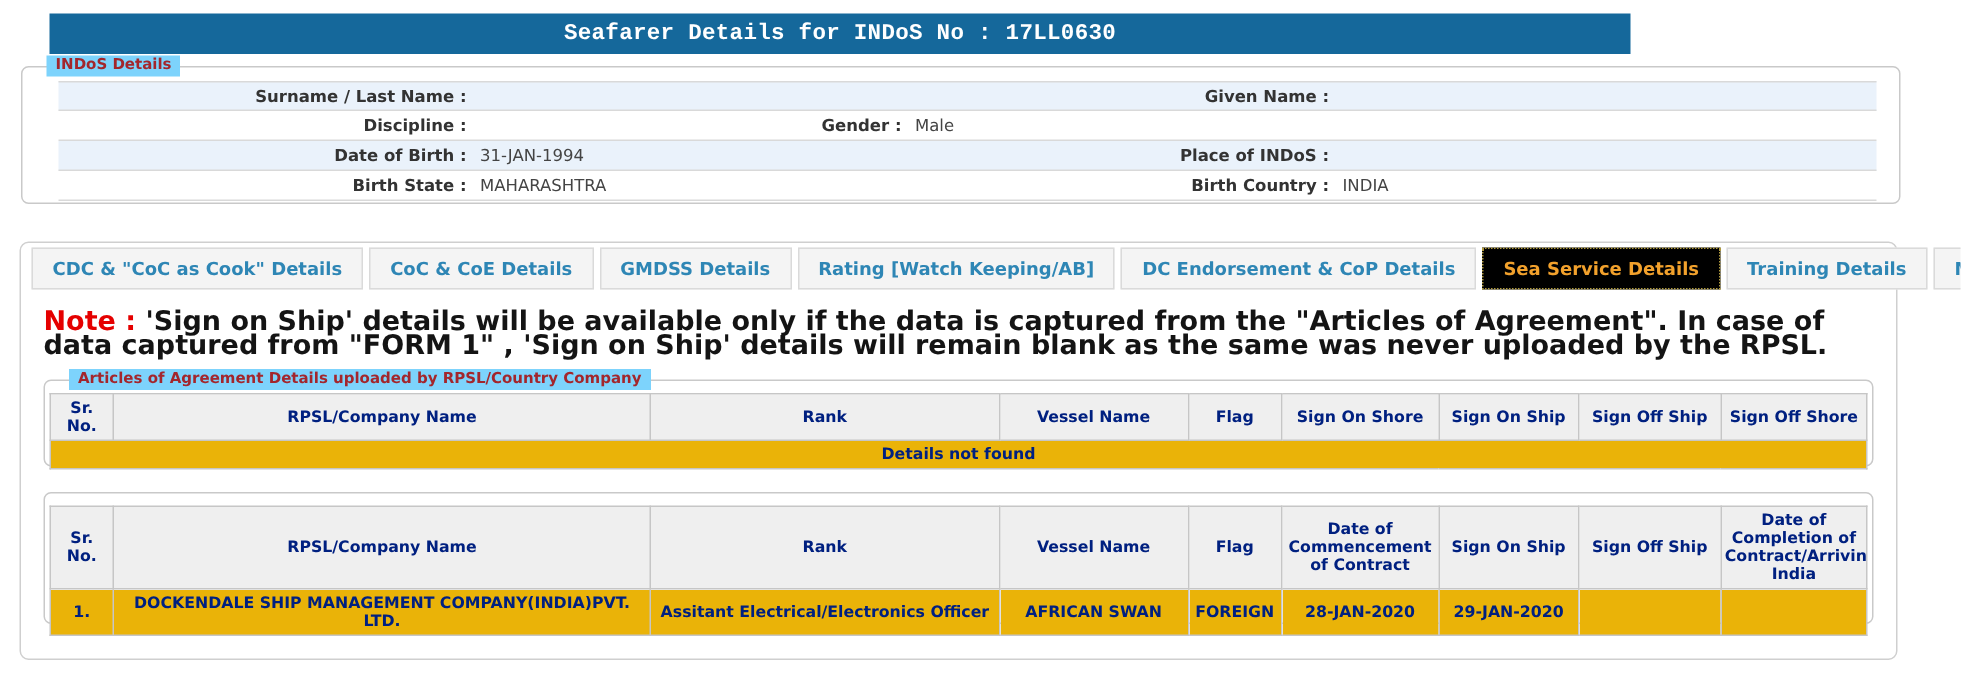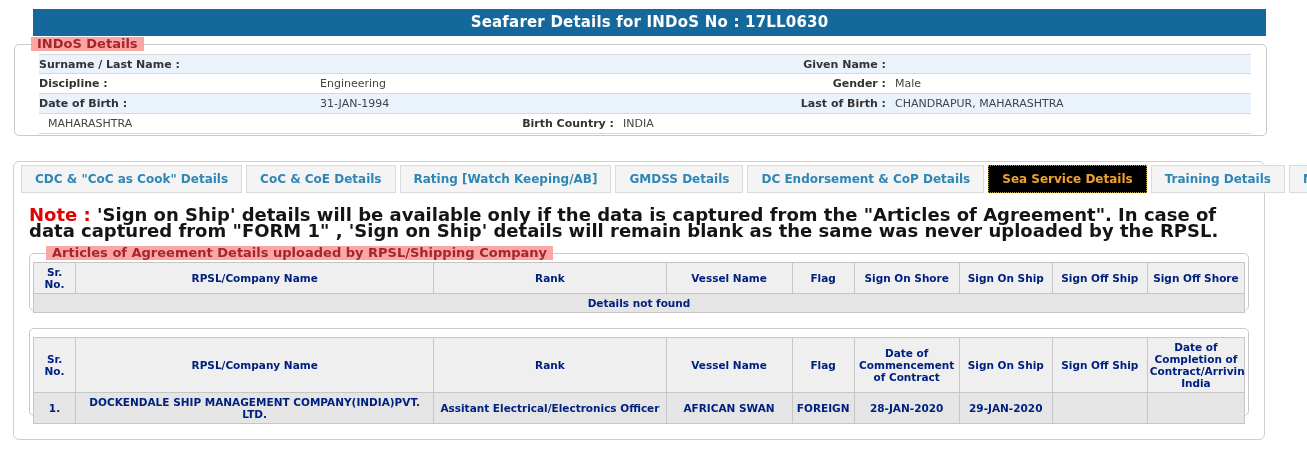--- a/index.html
+++ b/index.html
@@ -1,38 +1,38 @@
 <!DOCTYPE html>
 <html><head>
 <meta charset="utf-8">
 <style>
   * { margin:0; padding:0; box-sizing:border-box; }
   html,body { width:1307px; height:456px; background:#ffffff; overflow:hidden;
     font-family:"DejaVu Sans","Liberation Sans",sans-serif; }
   .stage { position:relative; width:1307px; height:456px; background:#fff; }
 
   
-  .titlebar { position:absolute; left:33px; top:9px; width:1233px; height:27px;
+  .titlebar { position:absolute; left:33px; top:9px; width:1054px; height:27px;
     background:#15689B; color:#ffffff; font-size:15px; font-weight:bold;
-    text-align:center; line-height:27px; letter-spacing:.2px; }
+    text-align:center; line-height:27px; letter-spacing:.2px;font-family:Liberation Mono, monospace; }
 
   
   .fset { position:absolute; border:1px solid #c9c9c9; border-radius:5px; background:#fff; }
-  .fset > .legend { position:absolute; top:-8px; left:16px; background:#fca5a5;
-    padding:0 6px; color:#A3262C; font-size:13px; font-weight:bold; line-height:14px; }
+  .fset > .legend { position:absolute; top:-8px; left:16px; background:#7dd3fc;
+    padding:0 6px; color:#A3262C; font-size:10px; font-weight:bold; line-height:14px; }
 
   
   .indos { left:14px; top:44px; width:1253px; height:92px; }
   .indos-rows { position:absolute; left:24px; right:15px; top:9px; }
   .indos-row { display:flex; height:20px; line-height:19px; font-size:11px;
     border-bottom:1px solid #d9d9d9; }
   .indos-row:first-child { border-top:1px solid #d9d9d9; }
   .indos-row:nth-child(odd) { background:#EAF2FB; }
   .indos-row:nth-child(even) { background:#ffffff; }
-  .cell-l1 { width:272px; font-weight:bold; color:#333; }
+  .cell-l1 { width:272px; text-align:right; font-weight:bold; color:#333; }
   .cell-v1 { width:285px; padding-left:9px; color:#444; }
   .cell-l2 { width:290px; text-align:right; font-weight:bold; color:#333; }
   .cell-v2 { flex:1; padding-left:9px; color:#444; }
 
   
   .container { position:absolute; left:13px; top:161px; width:1252px; height:279px;
     border:1px solid #cfcfcf; border-radius:6px; background:#fff; }
   .tabs { position:absolute; left:7px; top:3px; display:flex; gap:4px; }
   .tab { height:28px; line-height:26px; padding:0 13px; background:#f4f4f4;
     border:1px solid #dadada; color:#2E86B5; font-size:12px; font-weight:bold;
@@ -45,21 +45,21 @@
 
   .fset-inner1 { left:15px; top:91px; width:1220px; height:58px; }
   .fset-inner2 { left:15px; top:166px; width:1220px; height:88px; }
 
   table.grid { border-collapse:collapse; margin:8px 3px 0 3px; width:1212px;
     table-layout:fixed; }
   table.grid th, table.grid td { border:1px solid #c6c6c6; font-size:10.5px;
     color:#002080; overflow:hidden; }
   table.grid th { background:#efefef; font-weight:bold; text-align:center;
     padding:3px 2px; }
-  table.grid td { background:#e5e5e5; font-weight:bold; padding:3px 4px; height:17px; }
+  table.grid td { background:#eab308; font-weight:bold; padding:3px 4px; height:17px; }
   .t1 th { height:20px; padding:2px 2px; }
   .empty-row td { color:#E00000; text-align:center; font-size:11.5px; height:15px; }
   td.c { text-align:center; }
   td.l { text-align:center; }
 </style>
 </head>
 <body>
 
 <div class="stage">
 
@@ -68,54 +68,53 @@
   <div class="fset indos">
     <span class="legend">INDoS Details</span>
     <div class="indos-rows">
       <div class="indos-row">
         <span class="cell-l1">Surname / Last Name :</span>
         <span class="cell-v1"></span>
         <span class="cell-l2">Given Name :</span>
       </div>
       <div class="indos-row">
         <span class="cell-l1">Discipline :</span>
-        <span class="cell-v1">Engineering</span>
         <span class="cell-l2">Gender :</span>
         <span class="cell-v2">Male</span>
       </div>
       <div class="indos-row">
         <span class="cell-l1">Date of Birth :</span>
         <span class="cell-v1">31-JAN-1994</span>
-        <span class="cell-l2">Last of Birth :</span>
-        <span class="cell-v2">CHANDRAPUR, MAHARASHTRA</span>
+        <span class="cell-l2">Place of INDoS :</span>
       </div>
       <div class="indos-row">
+        <span class="cell-l1">Birth State :</span>
         <span class="cell-v1">MAHARASHTRA</span>
         <span class="cell-l2">Birth Country :</span>
         <span class="cell-v2">INDIA</span>
       </div>
     </div>
   </div>
 
   <div class="container">
     <div class="tabs">
       <div class="tab">CDC &amp; "CoC as Cook" Details</div>
       <div class="tab">CoC &amp; CoE Details</div>
+      <div class="tab">GMDSS Details</div>
       <div class="tab">Rating [Watch Keeping/AB]</div>
-      <div class="tab">GMDSS Details</div>
       <div class="tab">DC Endorsement &amp; CoP Details</div>
       <div class="tab active">Sea Service Details</div>
       <div class="tab">Training Details</div>
       <div class="tab">Medical Fitness Certificate</div>
     </div>
 
     <div class="note"><span class="note-prefix">Note :</span><span> 'Sign on Ship' details will be available only if the data is captured from the "Articles of Agreement". In case of data captured from "FORM 1" , 'Sign on Ship' details will remain blank as the same was never uploaded by the RPSL.</span></div>
 
     <div class="fset fset-inner1">
-      <span class="legend">Articles of Agreement Details uploaded by RPSL/Shipping Company</span>
+      <span class="legend">Articles of Agreement Details uploaded by RPSL/Country Company</span>
       <table class="grid t1">
         <colgroup>
           <col style="width:42px">
             <col style="width:358px">
             <col style="width:232px">
           <col style="width:126px">
             <col style="width:62px">
             <col style="width:105px">
           <col style="width:93px">
             <col style="width:95px">

